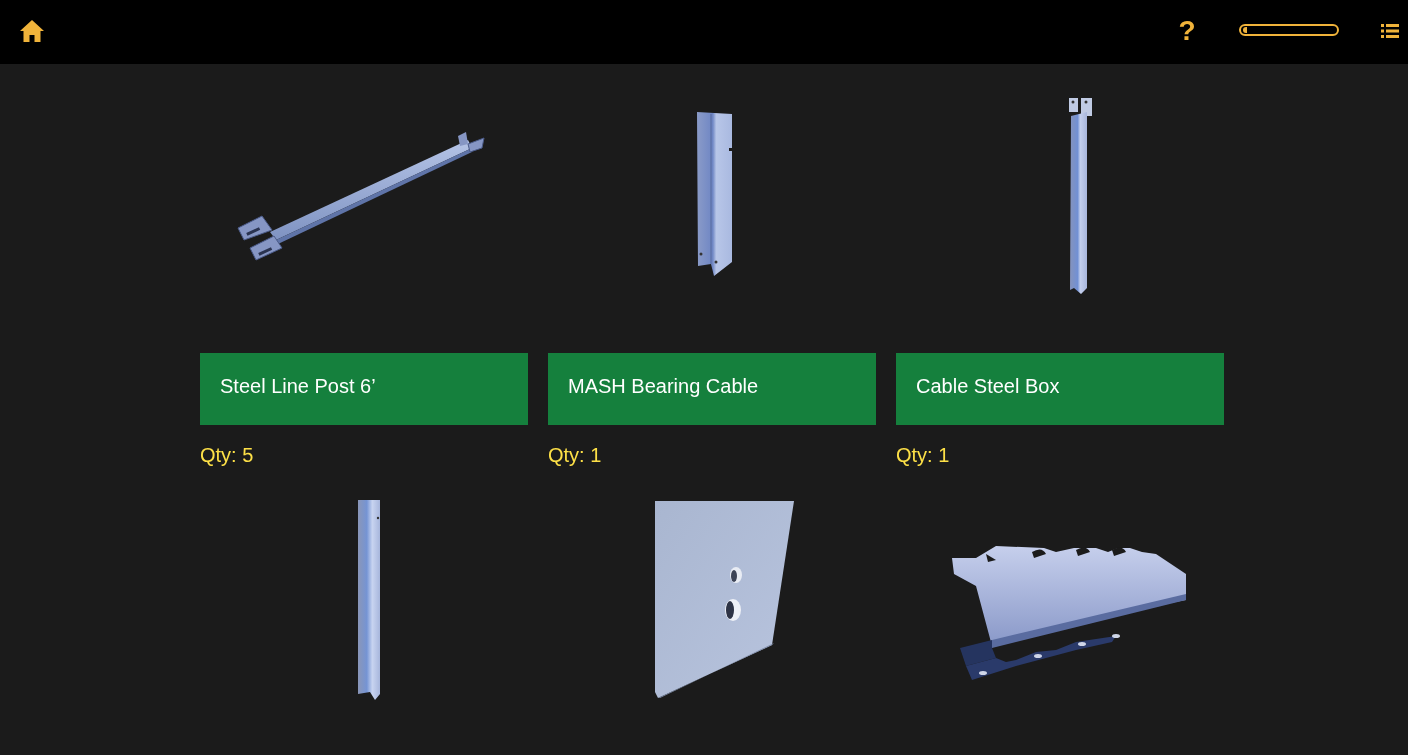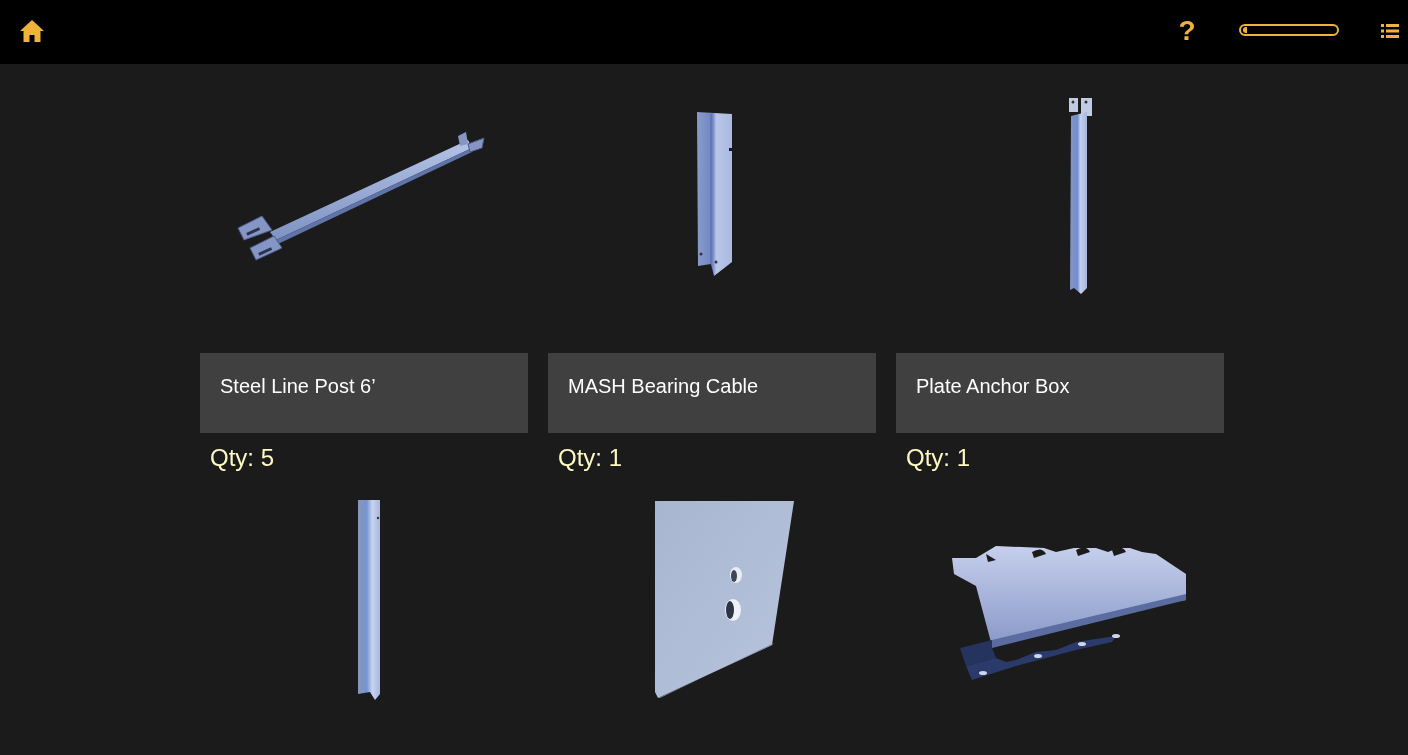--- a/index.html
+++ b/index.html
@@ -6,23 +6,23 @@
   html, body { width: 1408px; height: 755px; overflow: hidden; background: #1b1b1b; font-family: "Liberation Sans", sans-serif; color: #ffffff; }
   .topbar { position: absolute; left: 0; top: 0; width: 1408px; height: 64px; background: #000000; }
   .home-btn { position: absolute; left: 19px; top: 19px; width: 26px; height: 24px; cursor: pointer; }
   .help-btn { position: absolute; left: 1176px; top: 16px; width: 22px; height: 30px; cursor: pointer; color: #f0b33a; font-weight: bold; font-size: 28px; line-height: 30px; text-align: center; }
   .progress { position: absolute; left: 1239px; top: 24px; width: 100px; height: 12px; border: 2px solid #f0b33a; border-radius: 7px; cursor: pointer; }
   .progress-fill { position: absolute; left: 2px; top: 1px; height: 6px; background: #f0b33a; border-radius: 3px 0 0 3px; }
   .menu-btn { position: absolute; left: 1381px; top: 23px; width: 18px; height: 16px; cursor: pointer; }
   .grid { position: absolute; left: 200px; top: 64px; width: 1024px; }
   .card { position: absolute; width: 328px; }
   .card-image { position: absolute; left: 0; top: 0; width: 328px; height: 289px; }
-  .card-title { position: absolute; left: 0; top: 289px; width: 328px; height: 80px; background: #404040; cursor: pointer; }
+  .card-title { position: absolute; left: 0; top: 289px; width: 328px; height: 72px; background: #15803d; cursor: pointer; }
   .card-title span { position: absolute; left: 20px; top: 22px; font-size: 20px; color: #ffffff; }
-  .card-qty { position: absolute; left: 10px; top: 380px; font-size: 24px; color: #fef9c3; }
+  .card-qty { position: absolute; left: 0; top: 380px; font-size: 20px; color: #fde047; }
   svg { display: block; }
 </style>
 </head>
 <body>
 
 <div class="topbar">
   <div class="home-btn">
     <svg width="26" height="24" viewBox="0 0 26 24">
       <path d="M13 1 L25 12 L21.5 12 L21.5 23 L15.5 23 L15.5 16 L10.5 16 L10.5 23 L4.5 23 L4.5 12 L1 12 Z" fill="#f0b33a"></path>
     </svg>
@@ -108,21 +108,21 @@
           </linearGradient>
         </defs>
         <rect x="173" y="34" width="9" height="14" fill="#c0cbe4"></rect>
         <rect x="185" y="34" width="11" height="18" fill="#c0cbe4"></rect>
         <circle cx="177" cy="38" r="1.5" fill="#333"></circle>
         <circle cx="190" cy="38" r="1.5" fill="#333"></circle>
         <polygon points="175,52 191,48 191,224 185,230 178,224 174,226" fill="url(#g3)"></polygon>
       </svg>
     </div>
     <div class="card-title">
-      <span>Plate Anchor Box</span>
+      <span>Cable Steel Box</span>
     </div>
     <div class="card-qty">Qty: 1</div>
   </div>
 
   <div class="card" style="left:0; top:426px;">
     <div class="card-image">
       <svg width="328" height="289" viewBox="0 0 328 289">
         <defs>
           <linearGradient id="g4" x1="0" y1="0" x2="1" y2="0">
             <stop offset="0" stop-color="#8a96b8"></stop>

